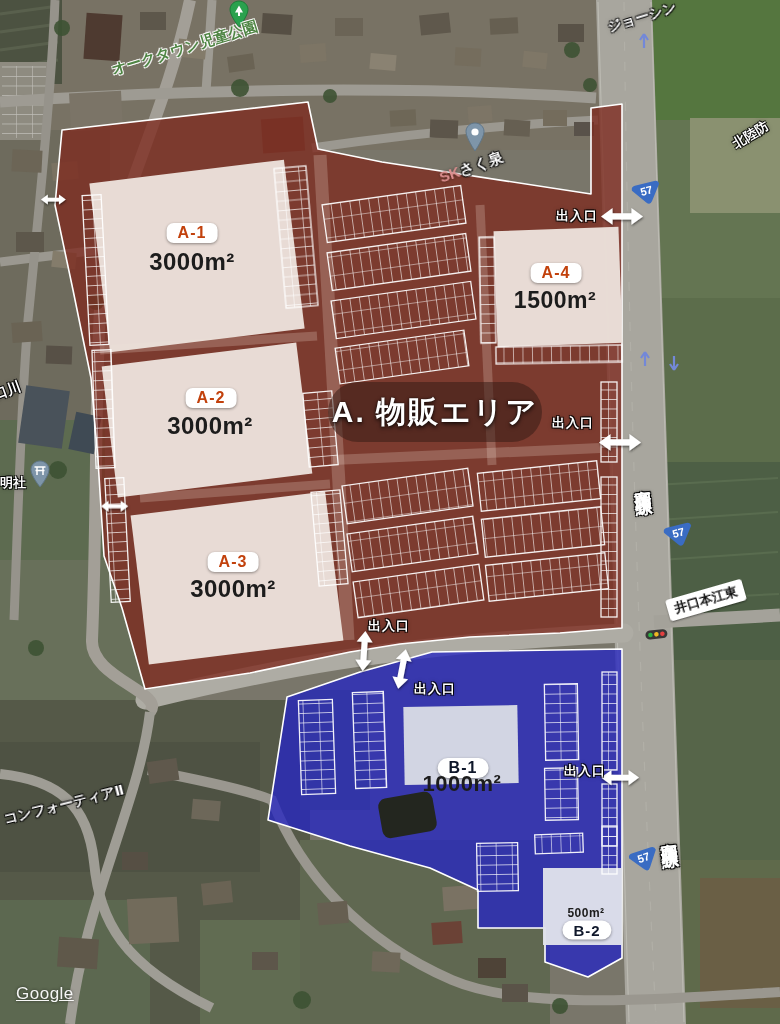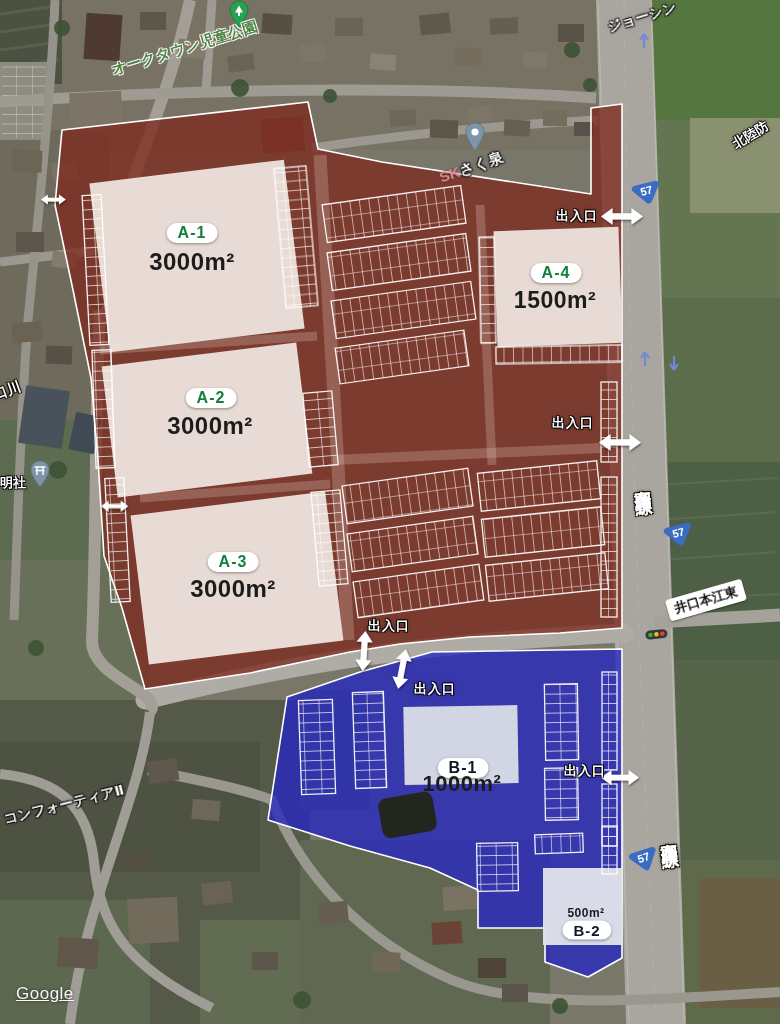--- a/index.html
+++ b/index.html
@@ -12,21 +12,21 @@
   .lbl{position:absolute;z-index:3;font-weight:700;white-space:nowrap;line-height:1.1;}
   .halo-w{color:#fff;text-shadow:-1px -1px 0 rgba(0,0,0,.8),1px -1px 0 rgba(0,0,0,.8),
     -1px 1px 0 rgba(0,0,0,.8),1px 1px 0 rgba(0,0,0,.8),0 0 4px rgba(0,0,0,.55);}
   .halo-g{color:#4f8544;text-shadow:-1px -1px 0 rgba(255,255,255,.85),1px -1px 0 rgba(255,255,255,.85),
     -1px 1px 0 rgba(255,255,255,.85),1px 1px 0 rgba(255,255,255,.85);}
   .vert{writing-mode:vertical-rl;text-orientation:upright;letter-spacing:2px;}
   .entr{font-size:13px;font-weight:800;letter-spacing:1px;font-family:Liberation Serif, serif;}
   .pill-label{position:absolute;z-index:3;transform:translate(-50%,-50%);background:#fff;
     border-radius:13px;padding:1px 11px;font-size:16px;font-weight:800;letter-spacing:1px;
     box-shadow:0 1px 3px rgba(0,0,0,.4);white-space:nowrap;}
-  .pa{color:#15803d;} .pb{color:#0f172a;margin-top:40px;}
+  .pa{color:#c2410c;border-radius:7px;} .pb{color:#0f172a;margin-top:40px;}
   .area-num{position:absolute;z-index:3;transform:translate(-50%,-50%);font-size:24px;
     font-weight:600;color:#1c1c1c;white-space:nowrap;letter-spacing:.5px;}
   .zone-pill{position:absolute;z-index:3;display:flex;align-items:center;justify-content:center;
     background:rgba(52,27,21,.52);border-radius:32px;color:#fff;font-weight:800;font-size:30px;
     letter-spacing:2px;text-shadow:0 2px 4px rgba(0,0,0,.75),0 0 2px rgba(0,0,0,.8);white-space:nowrap;}
   .zone-pill-b{background:rgba(24,22,36,.55);}
   .sign{position:absolute;z-index:3;background:#fff;border-radius:3px;padding:2px 7px;
     font-size:13px;font-weight:700;color:#111;box-shadow:0 1px 2px rgba(0,0,0,.45);
     transform-origin:left center;white-space:nowrap;}
   .attr{position:absolute;z-index:4;color:rgba(255,255,255,.95);font-size:17px;font-weight:400;
@@ -274,20 +274,21 @@
   </g>
 
   <g transform="translate(645,631) rotate(-6)">
     <rect x="0" y="0" width="22" height="9" rx="4.5" fill="rgba(40,40,40,0.88)"></rect>
     <circle cx="5" cy="4.5" r="2.3" fill="#2db344"></circle>
     <circle cx="11" cy="4.5" r="2.3" fill="#eeb822"></circle>
     <circle cx="17" cy="4.5" r="2.3" fill="#e34040"></circle>
   </g>
 </svg>
 
+<div class="zone-pill" style="left:328px;top:382px;width:214px;height:60px">A. 物販エリア</div>
 
 <div class="pill-label pa" style="left:192px;top:233px">A-1</div>
 <div class="area-num" style="left:192px;top:262px">3000m²</div>
 <div class="pill-label pa" style="left:211px;top:398px">A-2</div>
 <div class="area-num" style="left:210px;top:426px">3000m²</div>
 <div class="pill-label pa" style="left:233px;top:562px">A-3</div>
 <div class="area-num" style="left:233px;top:589px">3000m²</div>
 <div class="pill-label pa" style="left:556px;top:273px">A-4</div>
 <div class="area-num" style="left:555px;top:300px;font-size:23px">1500m²</div>
 <div class="pill-label pb" style="left:463px;top:728px">B-1</div>

